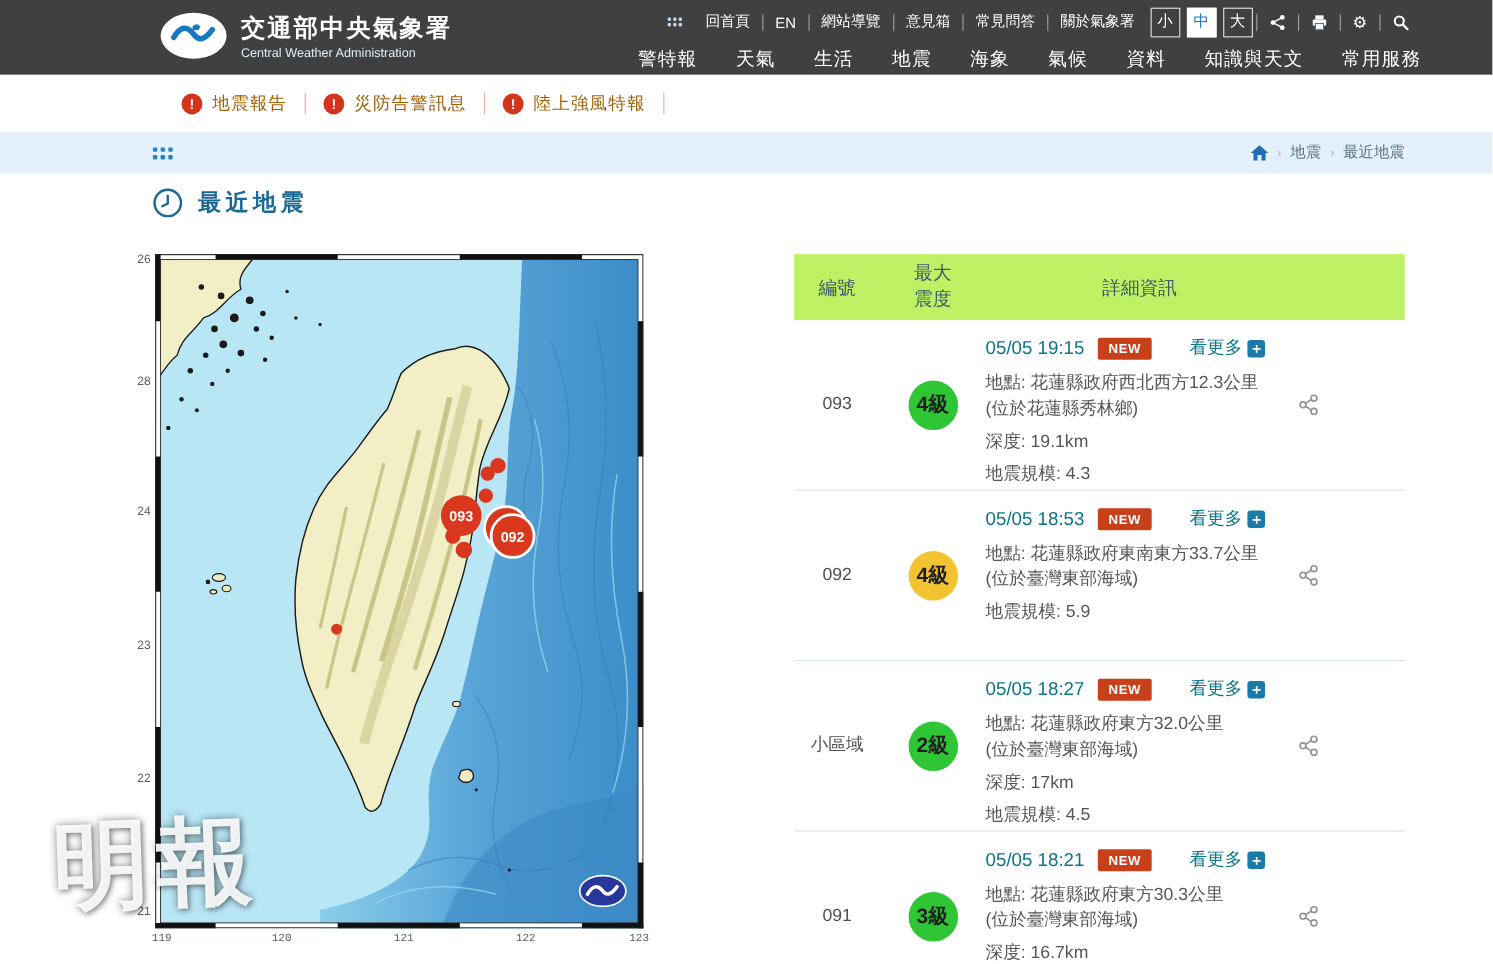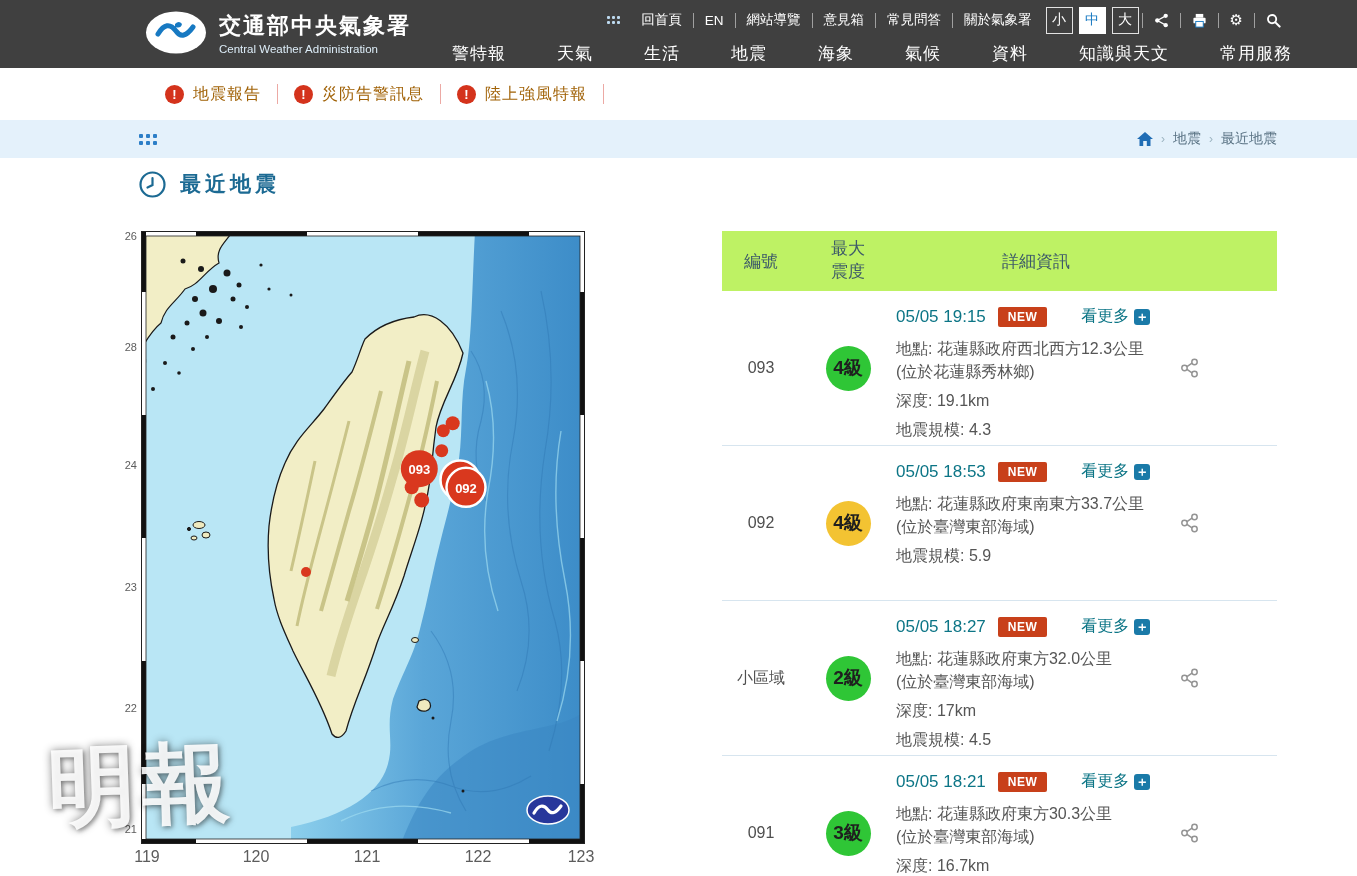--- a/index.html
+++ b/index.html
@@ -15,21 +15,21 @@
   .header-right { margin-left:auto; padding-right:65px; display:flex; flex-direction:column; align-items:flex-end; }
   .util-row { display:flex; align-items:center; margin-top:6px; height:28px; }
   .util-link { color:#fff; font-size:13.5px; padding:0 11px; cursor:pointer; white-space:nowrap; }
   .vsep { width:1px; height:15px; background:rgba(255,255,255,.5); }
   .dots-icon { display:grid; grid-template-columns:repeat(3,3px); grid-gap:2px; margin-right:10px; cursor:pointer; }
   .dots-icon i { width:3px; height:3px; background:#bcd9ef; border-radius:1px; }
   .size-btn { width:27px; height:27px; margin:0 3px; border:1px solid rgba(255,255,255,.85); color:#fff;
               font-size:14px; display:flex; align-items:center; justify-content:center; cursor:pointer; }
   .size-btn.active { background:#fff; color:#1779c2; }
   .icon-btn { padding:0 11px; display:flex; align-items:center; cursor:pointer; color:#fff; font-size:15px; }
-  .main-nav { display:flex; gap:51px; margin-top:8px; }
+  .main-nav { display:flex; gap:35px; margin-top:8px; }
   .main-nav span { color:#fff; font-size:17px; letter-spacing:1px; cursor:pointer; white-space:nowrap; }
 
   
   .alert-bar { height:52px; background:#fff; display:flex; align-items:center; padding-left:165px; }
   .alert-item { display:flex; align-items:center; gap:9px; cursor:pointer; }
   .alert-ico { width:19px; height:19px; border-radius:50%; background:#d4331c; color:#fff; font-weight:bold;
                font-size:13px; display:flex; align-items:center; justify-content:center; }
   .alert-item span.lbl { color:#a16207; font-size:16px; letter-spacing:1px; }
   .alert-sep { width:1px; height:20px; background:#d9534a; opacity:.5; margin:0 16px; }
 
@@ -41,21 +41,21 @@
   .crumbs .sep { color:#9db4c0; font-size:12px; }
   .crumbs .crumb { cursor:pointer; }
 
   
   .page-title { position:absolute; left:139px; top:170px; display:flex; align-items:center; gap:14px; }
   .page-title h1 { font-size:21px; color:#1c6a93; letter-spacing:4px; font-weight:bold; }
 
   
   .map-wrap { position:absolute; left:141px; top:231px; width:444px; height:613px; }
   .lat-lab { position:absolute; left:-26px; width:22px; text-align:right; font-size:11px; color:#5c5c5c; }
-  .lon-lab { position:absolute; top:617px; transform:translateX(-50%); font-size:16px; color:#5c5c5c; }
+  .lon-lab { position:absolute; top:617px; transform:translateX(-50%); font-size:10px; color:#5c5c5c;font-family:Liberation Mono, monospace; }
 
   
   .quake-table { position:absolute; left:722px; top:231px; width:555px; }
   .t-head { display:grid; grid-template-columns:78px 96px 280px 1fr; height:60px; background:#bef264;
             align-items:center; color:#3d5a69; font-size:17px; }
   .t-head .c { text-align:center; }
   .t-head .wrap2 { width:2.4em; margin:0 auto; line-height:1.35; }
   .t-row { display:grid; grid-template-columns:78px 96px 280px 1fr; min-height:155px;
            border-bottom:1px solid #d7e5ef; align-items:center; }
   .cell-id { text-align:center; color:#4f4f4f; font-size:16px; line-height:1.35; padding:0 10px; }

